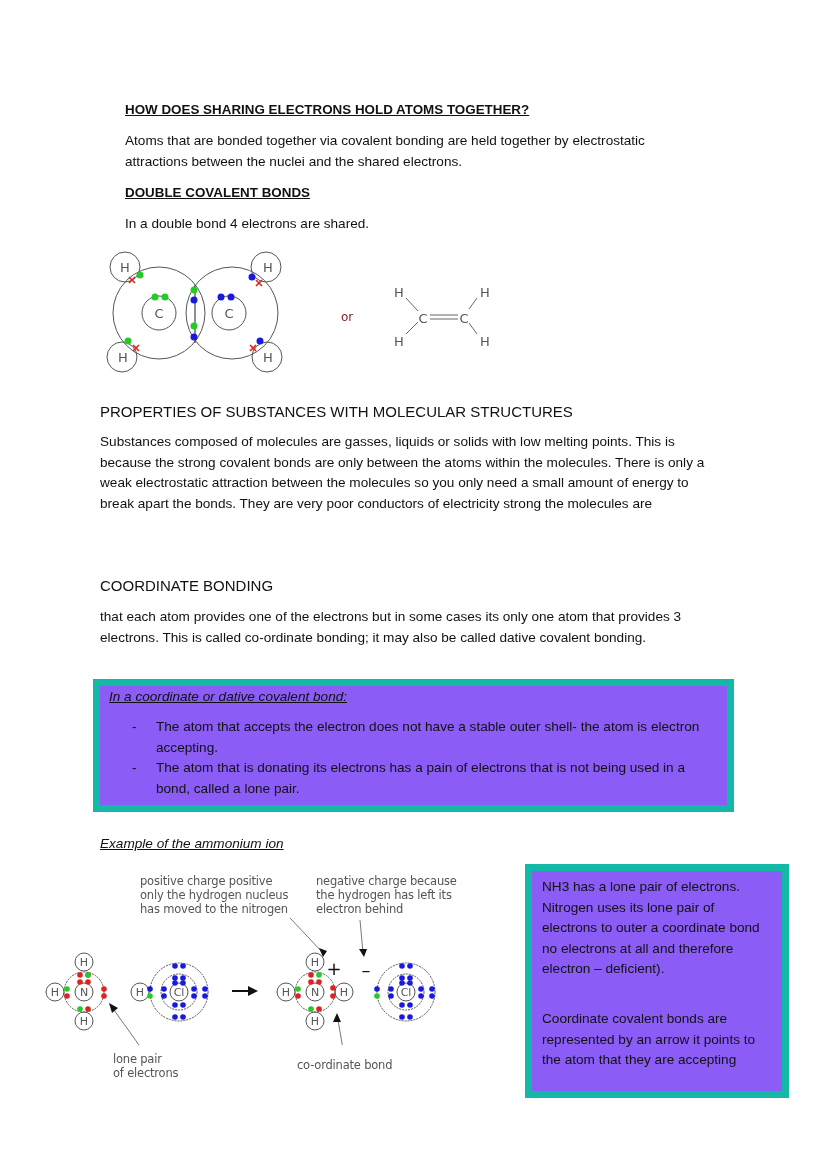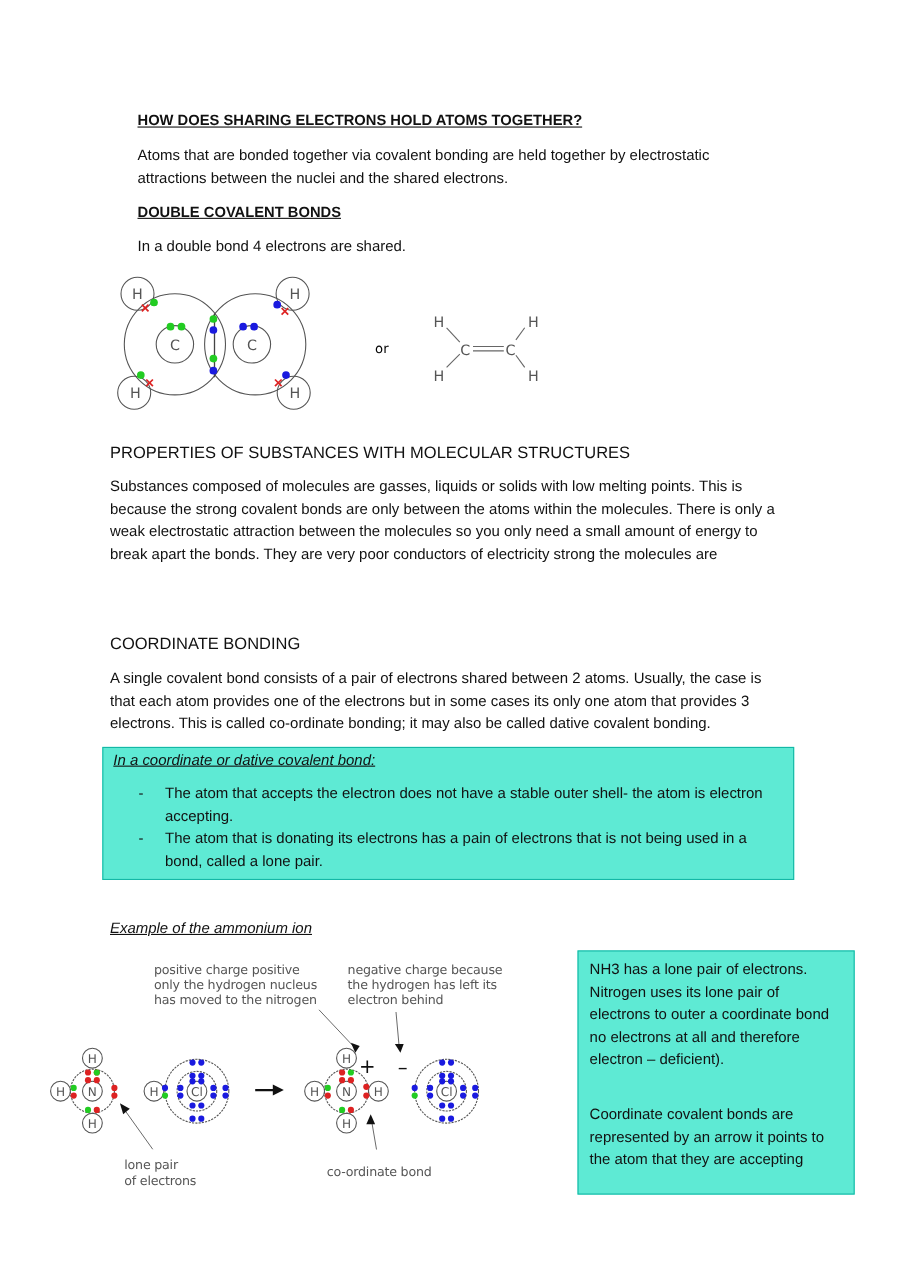--- a/index.html
+++ b/index.html
@@ -3,21 +3,21 @@
   <meta charset="utf-8">
   <style>
     html, body { margin: 0; padding: 0; background: #ffffff; }
     body { width: 828px; height: 1171px; position: relative; overflow: hidden;
            font-family: "Liberation Sans", "DejaVu Sans", sans-serif; color: #111; }
     .abs { position: absolute; }
     .txt { font-size: 13.6px; line-height: 20.5px; color: #111; }
     .h-ul { font-weight: bold; text-decoration: underline; font-size: 13.4px; }
     .caps { font-size: 15px; }
     .para { width: 640px; }
-    .boxed { border: 1px solid #14b8a6; background: #5eead4; }
+    .boxed { border: 7px solid #14b8a6; background: #8b5cf6; }
     .ital-ul { font-style: italic; text-decoration: underline; }
     .bullets { list-style: none; margin: 0; padding: 0; }
     .bullets li { position: relative; padding-left: 46px; }
     .bullets li .dash { position: absolute; left: 22px; top: 0; }
     .diag-label { font-size: 11.5px; line-height: 14px; color: #555; font-family: "DejaVu Sans", sans-serif; letter-spacing: -0.2px; }
     svg text { font-family: "DejaVu Sans", sans-serif; }
   </style>
 </head>
 <body>
 
@@ -73,21 +73,21 @@
       <line x1="40" y1="37" x2="34" y2="43"></line>
     <line x1="161" y1="40" x2="167" y2="46"></line>
       <line x1="167" y1="40" x2="161" y2="46"></line>
     <line x1="38" y1="105" x2="44" y2="111"></line>
       <line x1="44" y1="105" x2="38" y2="111"></line>
     <line x1="155" y1="105" x2="161" y2="111"></line>
       <line x1="161" y1="105" x2="155" y2="111"></line>
   </g>
 </svg>
 
-<div class="abs" style="left:341px; top:310px; font-size:12px; color:#000000; font-family:'DejaVu Sans',sans-serif;">or</div>
+<div class="abs" style="left:341px; top:310px; font-size:12px; color:#7f1d1d; font-family:'DejaVu Sans',sans-serif;">or</div>
 
 <svg class="abs" style="left:385px; top:278px;" width="115" height="75" viewBox="0 0 115 75">
   <g font-size="13" fill="#555" text-anchor="middle">
     <text x="14" y="19">H</text>
     <text x="100" y="19">H</text>
     <text x="14" y="68">H</text>
     <text x="100" y="68">H</text>
     <text x="38" y="45">C</text>
     <text x="79" y="45">C</text>
   </g>
@@ -104,21 +104,20 @@
 <div class="abs txt caps" style="left:100px; top:402px;">PROPERTIES OF SUBSTANCES WITH MOLECULAR STRUCTURES</div>
 <div class="abs txt" style="left:100px; top:432px; width:660px;">
   <div>Substances composed of molecules are gasses, liquids or solids with low melting points. This is</div>
   <div>because the strong covalent bonds are only between the atoms within the molecules. There is only a</div>
   <div>weak electrostatic attraction between the molecules so you only need a small amount of energy to</div>
   <div>break apart the bonds. They are very poor conductors of electricity strong the molecules are</div>
 </div>
 
 <div class="abs txt caps" style="left:100px; top:576px;">COORDINATE BONDING</div>
 <div class="abs txt" style="left:100px; top:607px; width:660px;">
-  <div>A single covalent bond consists of a pair of electrons shared between 2 atoms. Usually, the case is</div>
   <div>that each atom provides one of the electrons but in some cases its only one atom that provides 3</div>
   <div>electrons. This is called co-ordinate bonding; it may also be called dative covalent bonding.</div>
 </div>
 
 <div class="abs boxed txt" style="left:93px; top:679px; width:627px; height:119px;">
   <div class="ital-ul" style="position:absolute; left:9px; top:1px;">In a coordinate or dative covalent bond:</div>
   <ul class="bullets" style="position:absolute; left:10px; top:31px; width:620px;">
     <li>
       <span class="dash">-</span>
       <div>The atom that accepts the electron does not have a stable outer shell- the atom is electron</div>

